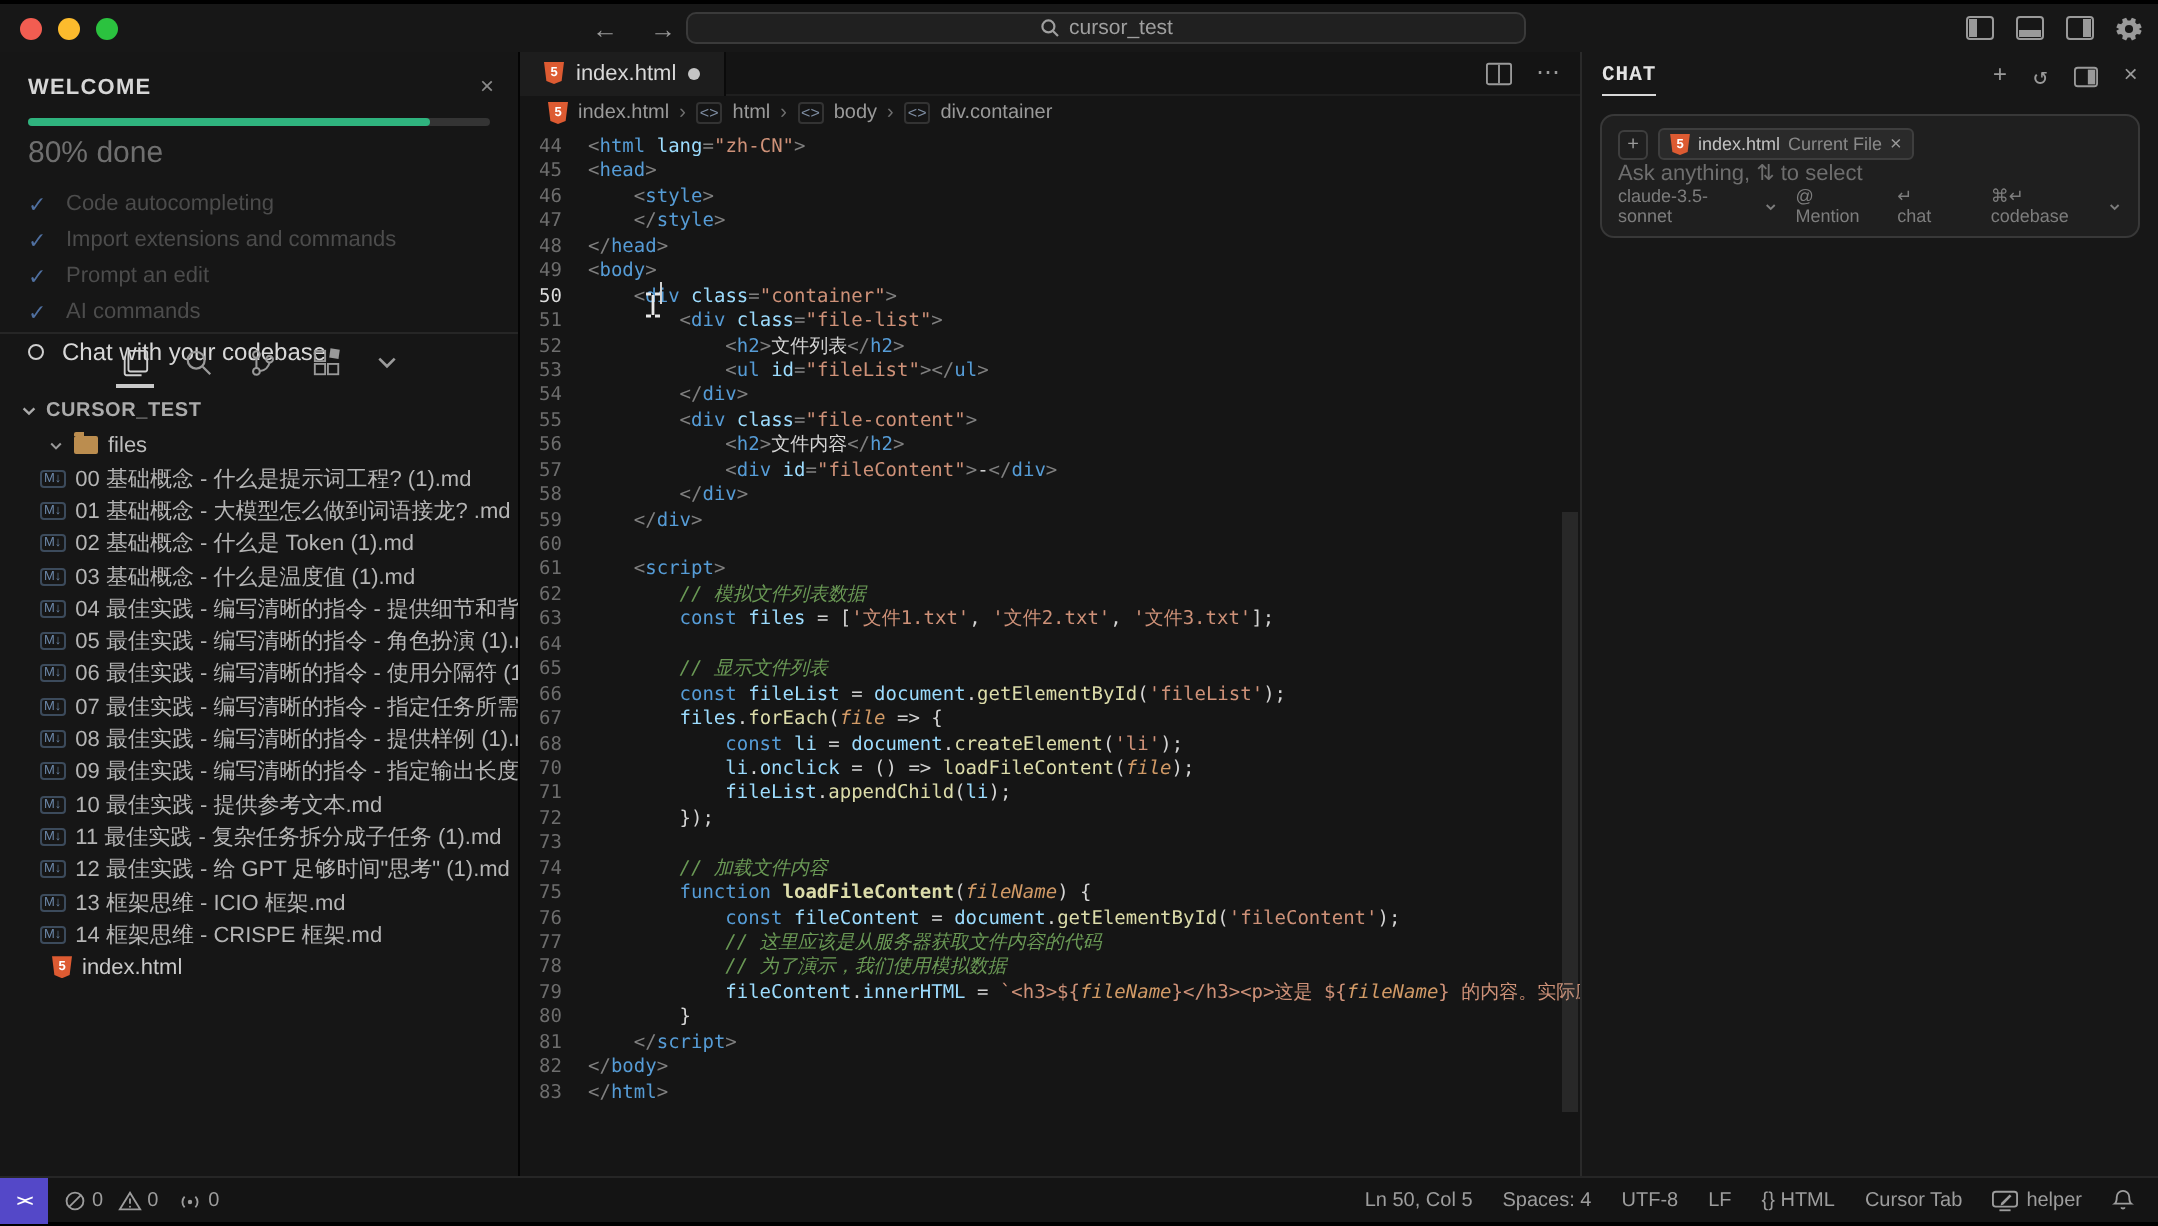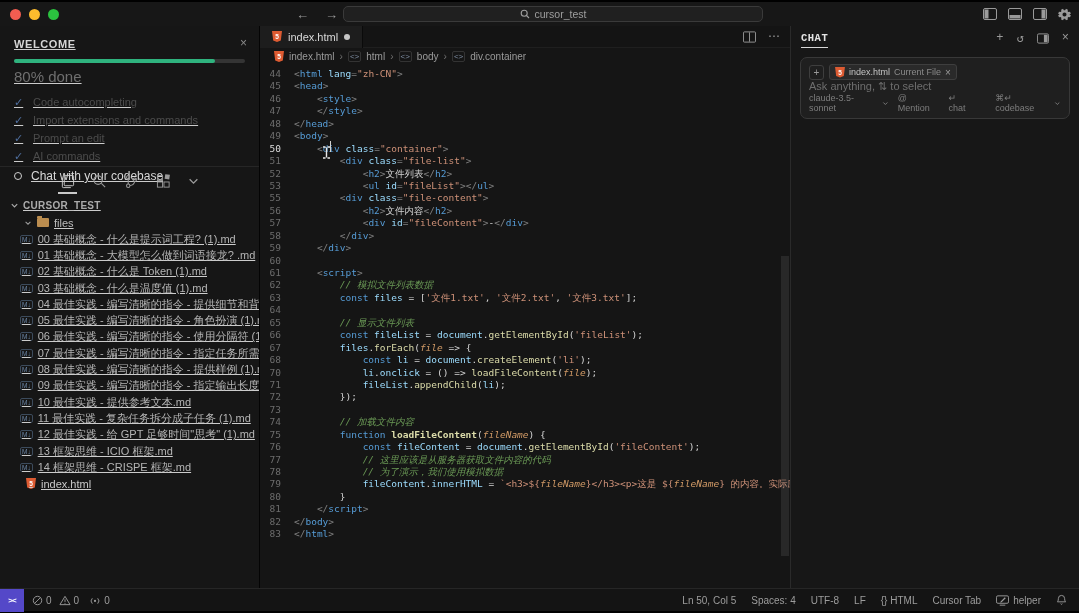--- a/index.html
+++ b/index.html
@@ -17,21 +17,21 @@
   .searchbox { position:absolute; left:343px; top:4px; width:420px; height:16px; background:#202020;
                border:1px solid #3a3a3a; border-radius:5px; display:flex; align-items:center;
                justify-content:center; gap:5px; color:#9f9f9f; font-size:10.5px; }
   .tb-icons { position:absolute; right:8px; display:flex; gap:11px; align-items:center; color:#9a9a9a; }
   .tb-icons svg { display:block; }
 
   
   .main { position:absolute; top:26px; left:0; width:1079px; height:562px; display:flex; }
 
   
-  .sidebar { width:260px; background:#161616; border-right:1px solid #040404; position:relative; overflow:hidden;text-decoration:underline; }
+  .sidebar { width:260px; background:#161616; border-right:1px solid #040404; position:relative; overflow:hidden; }
   .welcome { height:141px; border-bottom:1px solid #262626; padding:12px 14px 0 14px; position:relative; }
   .welcome-title { font-size:11px; font-weight:bold; letter-spacing:.6px; color:#d6d6d6; }
   .welcome-close { position:absolute; right:12px; top:10px; color:#8a8a8a; font-size:12px; cursor:default; }
   .progress-track { margin-top:9px; width:100%; height:4px; background:#343434; border-radius:2px; }
   .progress-fill { height:4px; background:#2fb37e; border-radius:2px; }
   .progress-label { margin-top:5px; font-size:15px; color:#6f6f6f; }
   .wl-list { margin-top:8px; }
   .wl-item { display:flex; align-items:center; gap:9px; height:18px; }
   .check { color:#4f6f9f; font-size:11px; width:10px; }
   .wl-txt { color:#4c4c4c; font-size:11px; }
@@ -341,20 +341,21 @@
           <div class="cl"><span class="ln">44</span><span><span class="tok-p">&lt;</span><span class="tok-t">html</span><span class="tok-x"> </span><span class="tok-a">lang</span><span class="tok-p">=</span><span class="tok-s">"zh-CN"</span><span class="tok-p">&gt;</span></span></div>
           <div class="cl"><span class="ln">45</span><span><span class="tok-p">&lt;</span><span class="tok-t">head</span><span class="tok-p">&gt;</span></span></div>
           <div class="cl"><span class="ln">46</span><span><span class="tok-x">    </span><span class="tok-p">&lt;</span><span class="tok-t">style</span><span class="tok-p">&gt;</span></span></div>
           <div class="cl"><span class="ln">47</span><span><span class="tok-x">    </span><span class="tok-p">&lt;/</span><span class="tok-t">style</span><span class="tok-p">&gt;</span></span></div>
           <div class="cl"><span class="ln">48</span><span><span class="tok-p">&lt;/</span><span class="tok-t">head</span><span class="tok-p">&gt;</span></span></div>
           <div class="cl"><span class="ln">49</span><span><span class="tok-p">&lt;</span><span class="tok-t">body</span><span class="tok-p">&gt;</span></span></div>
           <div class="cl"><span class="ln cur">50</span><span><span class="tok-x">    </span><span class="tok-p">&lt;</span><span class="tok-t">div</span><span class="tok-x"> </span><span class="tok-a">class</span><span class="tok-p">=</span><span class="tok-s">"container"</span><span class="tok-p">&gt;</span></span></div>
           <div class="cl"><span class="ln">51</span><span><span class="tok-x">        </span><span class="tok-p">&lt;</span><span class="tok-t">div</span><span class="tok-x"> </span><span class="tok-a">class</span><span class="tok-p">=</span><span class="tok-s">"file-list"</span><span class="tok-p">&gt;</span></span></div>
           <div class="cl"><span class="ln">52</span><span><span class="tok-x">            </span><span class="tok-p">&lt;</span><span class="tok-t">h2</span><span class="tok-p">&gt;</span><span class="tok-x">文件列表</span><span class="tok-p">&lt;/</span><span class="tok-t">h2</span><span class="tok-p">&gt;</span></span></div>
           <div class="cl"><span class="ln">53</span><span><span class="tok-x">            </span><span class="tok-p">&lt;</span><span class="tok-t">ul</span><span class="tok-x"> </span><span class="tok-a">id</span><span class="tok-p">=</span><span class="tok-s">"fileList"</span><span class="tok-p">&gt;</span><span class="tok-p">&lt;/</span><span class="tok-t">ul</span><span class="tok-p">&gt;</span></span></div>
+          <div class="cl"><span class="ln">54</span><span><span class="tok-x">        </span><span class="tok-p">&lt;/</span><span class="tok-t">div</span><span class="tok-p">&gt;</span></span></div>
           <div class="cl"><span class="ln">55</span><span><span class="tok-x">        </span><span class="tok-p">&lt;</span><span class="tok-t">div</span><span class="tok-x"> </span><span class="tok-a">class</span><span class="tok-p">=</span><span class="tok-s">"file-content"</span><span class="tok-p">&gt;</span></span></div>
           <div class="cl"><span class="ln">56</span><span><span class="tok-x">            </span><span class="tok-p">&lt;</span><span class="tok-t">h2</span><span class="tok-p">&gt;</span><span class="tok-x">文件内容</span><span class="tok-p">&lt;/</span><span class="tok-t">h2</span><span class="tok-p">&gt;</span></span></div>
           <div class="cl"><span class="ln">57</span><span><span class="tok-x">            </span><span class="tok-p">&lt;</span><span class="tok-t">div</span><span class="tok-x"> </span><span class="tok-a">id</span><span class="tok-p">=</span><span class="tok-s">"fileContent"</span><span class="tok-p">&gt;</span><span class="tok-x">-</span><span class="tok-p">&lt;/</span><span class="tok-t">div</span><span class="tok-p">&gt;</span></span></div>
           <div class="cl"><span class="ln">58</span><span><span class="tok-x">        </span><span class="tok-p">&lt;/</span><span class="tok-t">div</span><span class="tok-p">&gt;</span></span></div>
           <div class="cl"><span class="ln">59</span><span><span class="tok-x">    </span><span class="tok-p">&lt;/</span><span class="tok-t">div</span><span class="tok-p">&gt;</span></span></div>
           <div class="cl"><span class="ln">60</span><span></span></div>
           <div class="cl"><span class="ln">61</span><span><span class="tok-x">    </span><span class="tok-p">&lt;</span><span class="tok-t">script</span><span class="tok-p">&gt;</span></span></div>
           <div class="cl"><span class="ln">62</span><span><span class="tok-x">        </span><span class="tok-c">// 模拟文件列表数据</span></span></div>
           <div class="cl"><span class="ln">63</span><span><span class="tok-x">        </span><span class="tok-k">const</span><span class="tok-x"> </span><span class="tok-v">files</span><span class="tok-x"> = [</span><span class="tok-s">'文件1.txt'</span><span class="tok-x">, </span><span class="tok-s">'文件2.txt'</span><span class="tok-x">, </span><span class="tok-s">'文件3.txt'</span><span class="tok-x">];</span></span></div>
           <div class="cl"><span class="ln">64</span><span></span></div>

